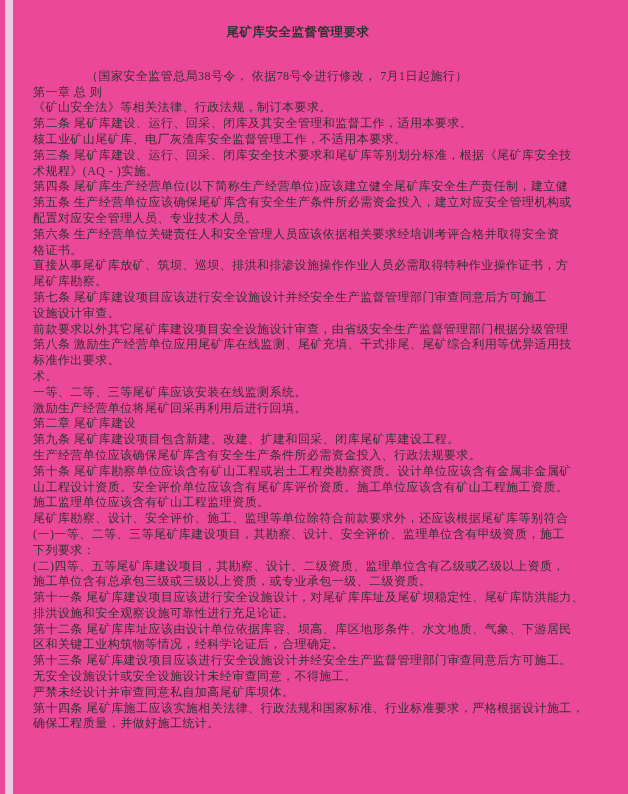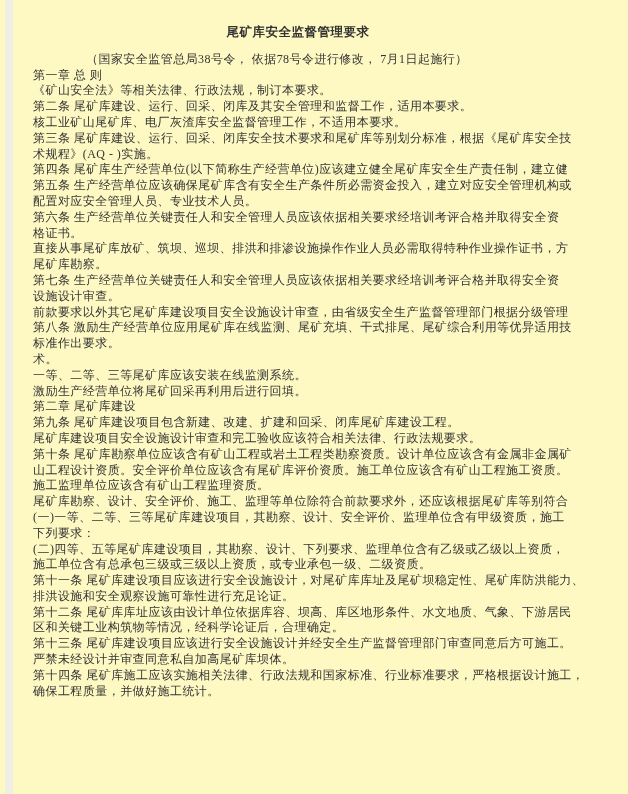--- a/index.html
+++ b/index.html
@@ -4,21 +4,21 @@
 <style>
   html, body { margin: 0; padding: 0; }
   body {
     width: 628px; height: 794px;
     background: #ffffff;
     font-family: "Liberation Serif", "DejaVu Serif", serif;
   }
   .page {
     position: relative;
     width: 628px; height: 794px;
-    background: #fef9c3;
+    background: #ec4899;
     overflow: hidden;
     color: #333333;
   }
   .scan-edge {
     position: absolute;
     left: 5px; top: 0;
     width: 8px; height: 794px;
     background: #ececec;
     opacity: 0.8;
   }
@@ -32,21 +32,21 @@
   }
   .title-line {
     font-weight: bold;
     font-size: 12.5px;
     letter-spacing: 0.5px;
     text-align: center;
     padding-right: 32px;
     white-space: nowrap;
   }
   .subtitle-line {
-    margin-top: 11px;   
+    margin-top: 28px;   
     padding-left: 53px;
     white-space: nowrap;
   }
   .line {
     white-space: nowrap;
   }
 </style>
 </head>
 <body>
 
@@ -62,42 +62,43 @@
         <div class="line">核工业矿山尾矿库、电厂灰渣库安全监督管理工作，不适用本要求。</div>
         <div class="line">第三条 尾矿库建设、运行、回采、闭库安全技术要求和尾矿库等别划分标准，根据《尾矿库安全技</div>
         <div class="line">术规程》(AQ - )实施。</div>
         <div class="line">第四条 尾矿库生产经营单位(以下简称生产经营单位)应该建立健全尾矿库安全生产责任制，建立健</div>
         <div class="line">第五条 生产经营单位应该确保尾矿库含有安全生产条件所必需资金投入，建立对应安全管理机构或</div>
         <div class="line">配置对应安全管理人员、专业技术人员。</div>
         <div class="line">第六条 生产经营单位关键责任人和安全管理人员应该依据相关要求经培训考评合格并取得安全资</div>
         <div class="line">格证书。</div>
         <div class="line">直接从事尾矿库放矿、筑坝、巡坝、排洪和排渗设施操作作业人员必需取得特种作业操作证书，方</div>
         <div class="line">尾矿库勘察。</div>
-        <div class="line">第七条 生产经营单位关键责任人和安全管理人员应该依据相关要求经培训考评合格并取得安全资</div>
+        <div class="line">第七条 尾矿库建设项目应该进行安全设施设计并经安全生产监督管理部门审查同意后方可施工</div>
         <div class="line">设施设计审查。</div>
         <div class="line">前款要求以外其它尾矿库建设项目安全设施设计审查，由省级安全生产监督管理部门根据分级管理</div>
         <div class="line">第八条 激励生产经营单位应用尾矿库在线监测、尾矿充填、干式排尾、尾矿综合利用等优异适用技</div>
         <div class="line">标准作出要求。</div>
         <div class="line">术。</div>
         <div class="line">一等、二等、三等尾矿库应该安装在线监测系统。</div>
         <div class="line">激励生产经营单位将尾矿回采再利用后进行回填。</div>
         <div class="line">第二章 尾矿库建设</div>
         <div class="line">第九条 尾矿库建设项目包含新建、改建、扩建和回采、闭库尾矿库建设工程。</div>
-        <div class="line">尾矿库建设项目安全设施设计审查和完工验收应该符合相关法律、行政法规要求。</div>
+        <div class="line">生产经营单位应该确保尾矿库含有安全生产条件所必需资金投入、行政法规要求。</div>
         <div class="line">第十条 尾矿库勘察单位应该含有矿山工程或岩土工程类勘察资质。设计单位应该含有金属非金属矿</div>
         <div class="line">山工程设计资质。安全评价单位应该含有尾矿库评价资质。施工单位应该含有矿山工程施工资质。</div>
         <div class="line">施工监理单位应该含有矿山工程监理资质。</div>
         <div class="line">尾矿库勘察、设计、安全评价、施工、监理等单位除符合前款要求外，还应该根据尾矿库等别符合</div>
         <div class="line">(一)一等、二等、三等尾矿库建设项目，其勘察、设计、安全评价、监理单位含有甲级资质，施工</div>
         <div class="line">下列要求：</div>
-        <div class="line">(二)四等、五等尾矿库建设项目，其勘察、设计、下列要求、监理单位含有乙级或乙级以上资质，</div>
+        <div class="line">(二)四等、五等尾矿库建设项目，其勘察、设计、二级资质、监理单位含有乙级或乙级以上资质，</div>
         <div class="line">施工单位含有总承包三级或三级以上资质，或专业承包一级、二级资质。</div>
         <div class="line">第十一条 尾矿库建设项目应该进行安全设施设计，对尾矿库库址及尾矿坝稳定性、尾矿库防洪能力、</div>
         <div class="line">排洪设施和安全观察设施可靠性进行充足论证。</div>
         <div class="line">第十二条 尾矿库库址应该由设计单位依据库容、坝高、库区地形条件、水文地质、气象、下游居民</div>
         <div class="line">区和关键工业构筑物等情况，经科学论证后，合理确定。</div>
         <div class="line">第十三条 尾矿库建设项目应该进行安全设施设计并经安全生产监督管理部门审查同意后方可施工。</div>
+        <div class="line">无安全设施设计或安全设施设计未经审查同意，不得施工。</div>
         <div class="line">严禁未经设计并审查同意私自加高尾矿库坝体。</div>
         <div class="line">第十四条 尾矿库施工应该实施相关法律、行政法规和国家标准、行业标准要求，严格根据设计施工，</div>
         <div class="line">确保工程质量，并做好施工统计。</div>
       </div>
   </div>
 </div>
 
 </body></html>

